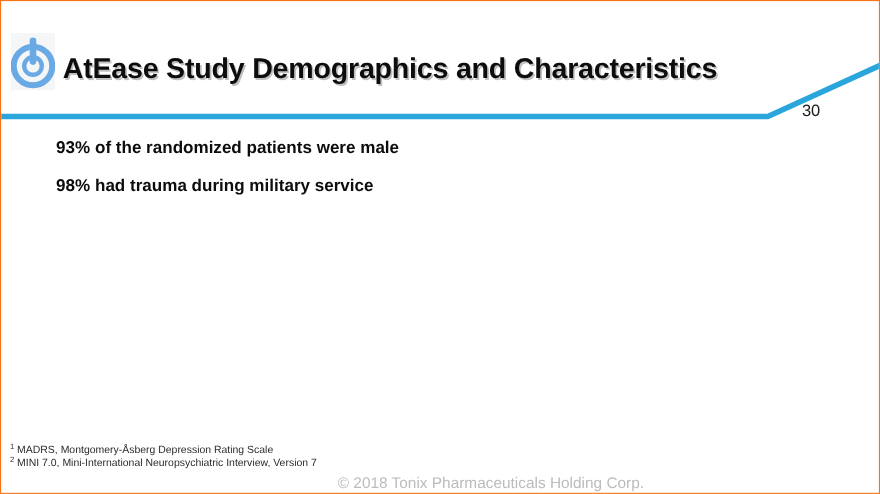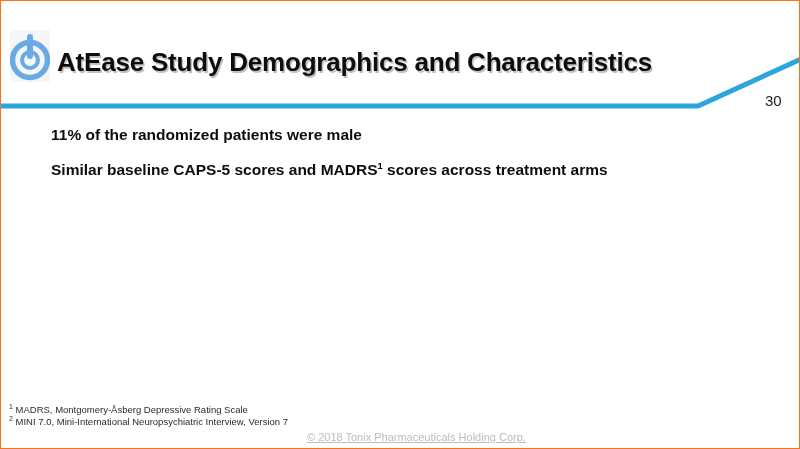--- a/index.html
+++ b/index.html
@@ -50,21 +50,21 @@
     left: 0;
     top: 50px;
     width: 800px;
     height: 60px;
     pointer-events: none;
   }
 
   
   .page-number {
     position: absolute;
-    left: 764px;
+    left: 728px;
     top: 91px;
     font-size: 15px;
     color: #1a1a1a;
   }
 
   
   .body-list {
     position: absolute;
     left: 50px;
     top: 116px;
@@ -97,24 +97,23 @@
     font-size: 7px;
     vertical-align: super;
     line-height: 0;
   }
 
   
   .copyright {
     position: absolute;
     left: 306px;
     top: 430px;
-    font-size: 11px;
+    font-size: 14px;
     color: #bcbcbc;
     white-space: nowrap;
-    text-decoration: underline;
   }
 </style>
 </head>
 <body>
 
 <div class="slide">
 
   <div class="logo">
     <svg width="40" height="52" viewBox="0 0 40 52" xmlns="http://www.w3.org/2000/svg">
       <circle cx="20" cy="30" r="17.5" fill="none" stroke="#6aaae4" stroke-width="5.5"></circle>
@@ -126,27 +125,27 @@
   <div class="title">AtEase Study Demographics and Characteristics</div>
 
   <svg class="rule" viewBox="0 0 800 60" xmlns="http://www.w3.org/2000/svg" preserveAspectRatio="none">
     <polyline points="0,55 697,55 800,8" fill="none" stroke="#2ba6dd" stroke-width="5"></polyline>
   </svg>
 
   <div class="page-number">30</div>
 
   <div class="body-list">
     <div class="body-line">
-      <span>11% of the randomized patients were male</span>
+      <span>93% of the randomized patients were male</span>
     </div>
     <div class="body-line">
-      <span>Similar baseline CAPS-5 scores and MADRS</span><sup>1</sup><span> scores across treatment arms</span>
+      <span>98% had trauma during military service</span>
     </div>
   </div>
 
   <div class="footnotes">
-    <div class="fn"><sup>1</sup><span> MADRS, Montgomery-Åsberg Depressive Rating Scale</span></div>
+    <div class="fn"><sup>1</sup><span> MADRS, Montgomery-Åsberg Depression Rating Scale</span></div>
     <div class="fn"><sup>2</sup><span> MINI 7.0, Mini-International Neuropsychiatric Interview, Version 7</span></div>
   </div>
 
   <div class="copyright">© 2018 Tonix Pharmaceuticals Holding Corp.</div>
 
 </div>
 
 </body></html>

